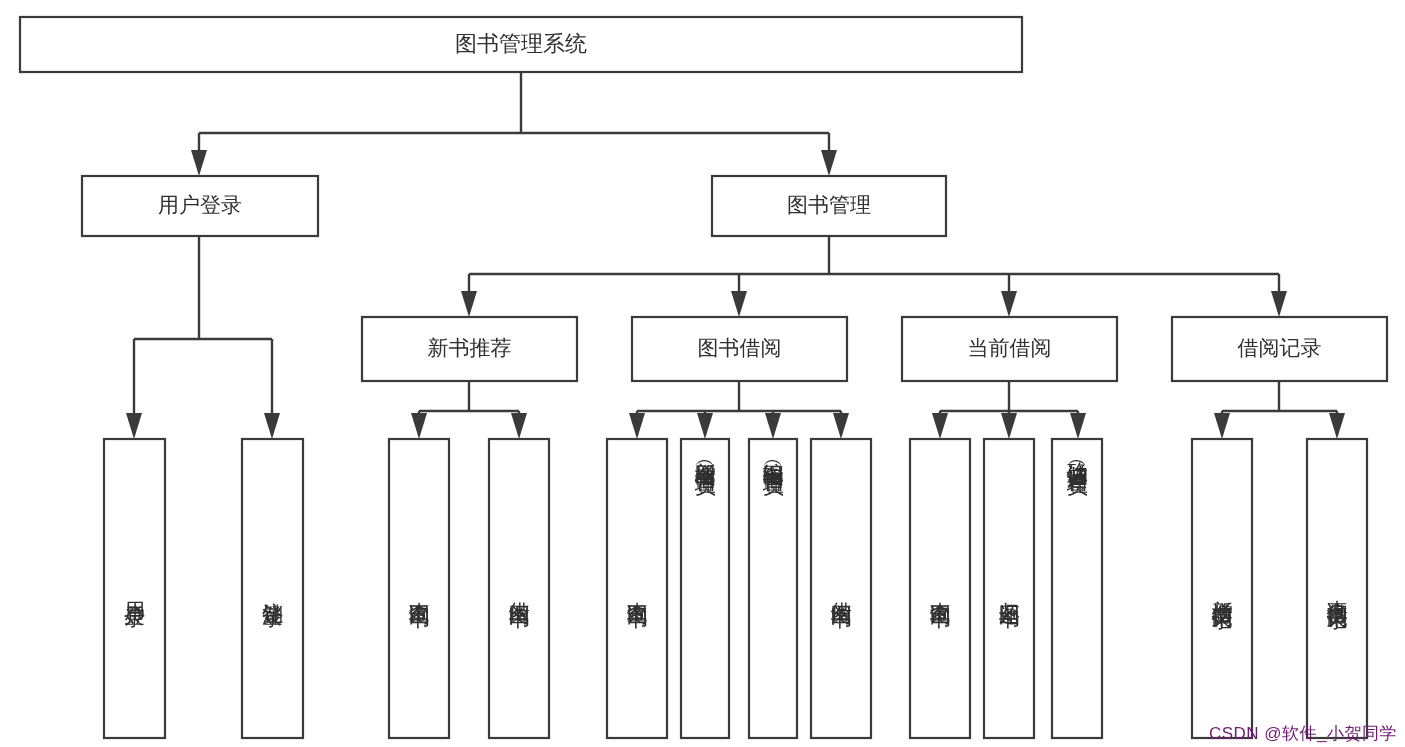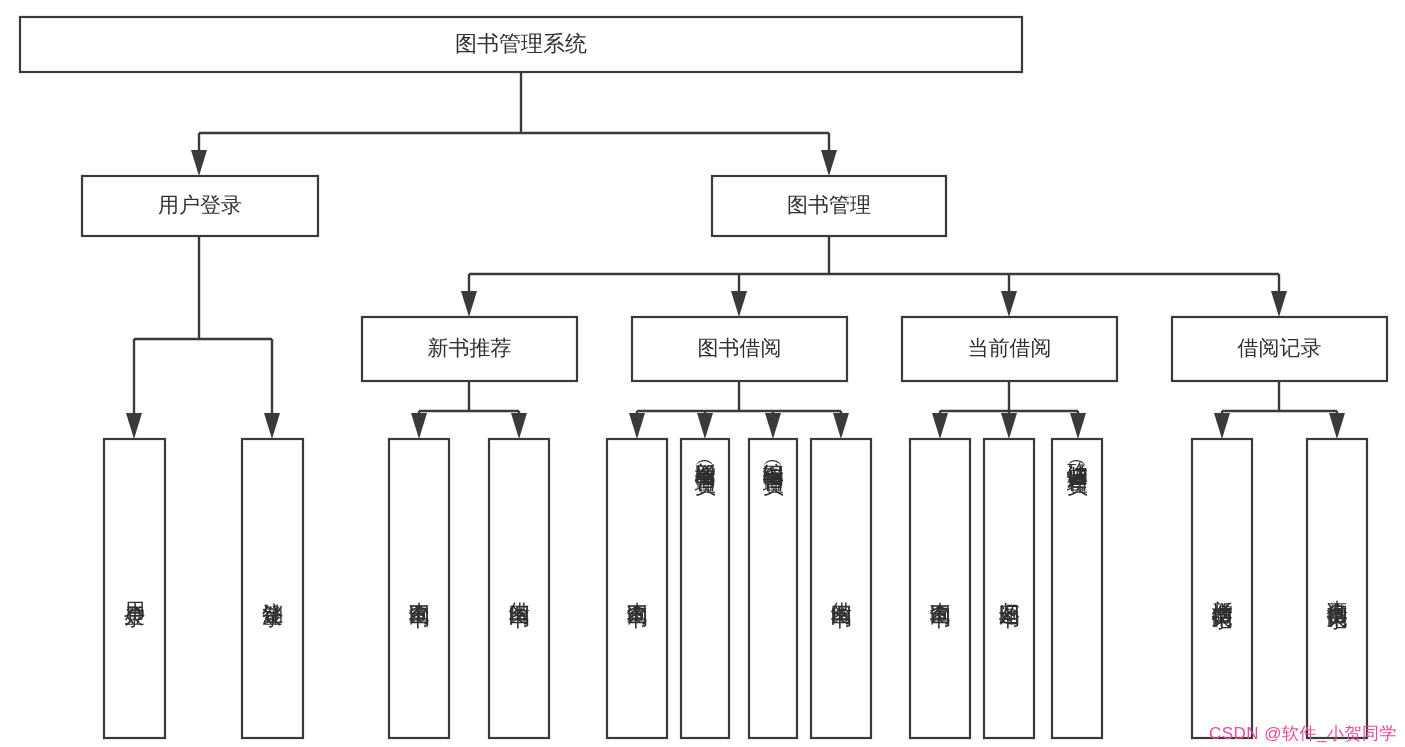--- a/index.html
+++ b/index.html
@@ -65,21 +65,21 @@
   }
   .vlabel.centered {
     align-self: center;
   }
   .watermark {
     position: absolute;
     right: 8px;
     bottom: 6px;
     font-family: "Liberation Sans", "DejaVu Sans", sans-serif;
     font-size: 17px;
-    color: #ec4899;
+    color: #701a75;
     white-space: nowrap;
     letter-spacing: 0.5px;
   }
 </style>
 </head>
 <body>
 
 <div id="chart-root">
 
   <svg width="1405" height="747" viewBox="0 0 1405 747">

